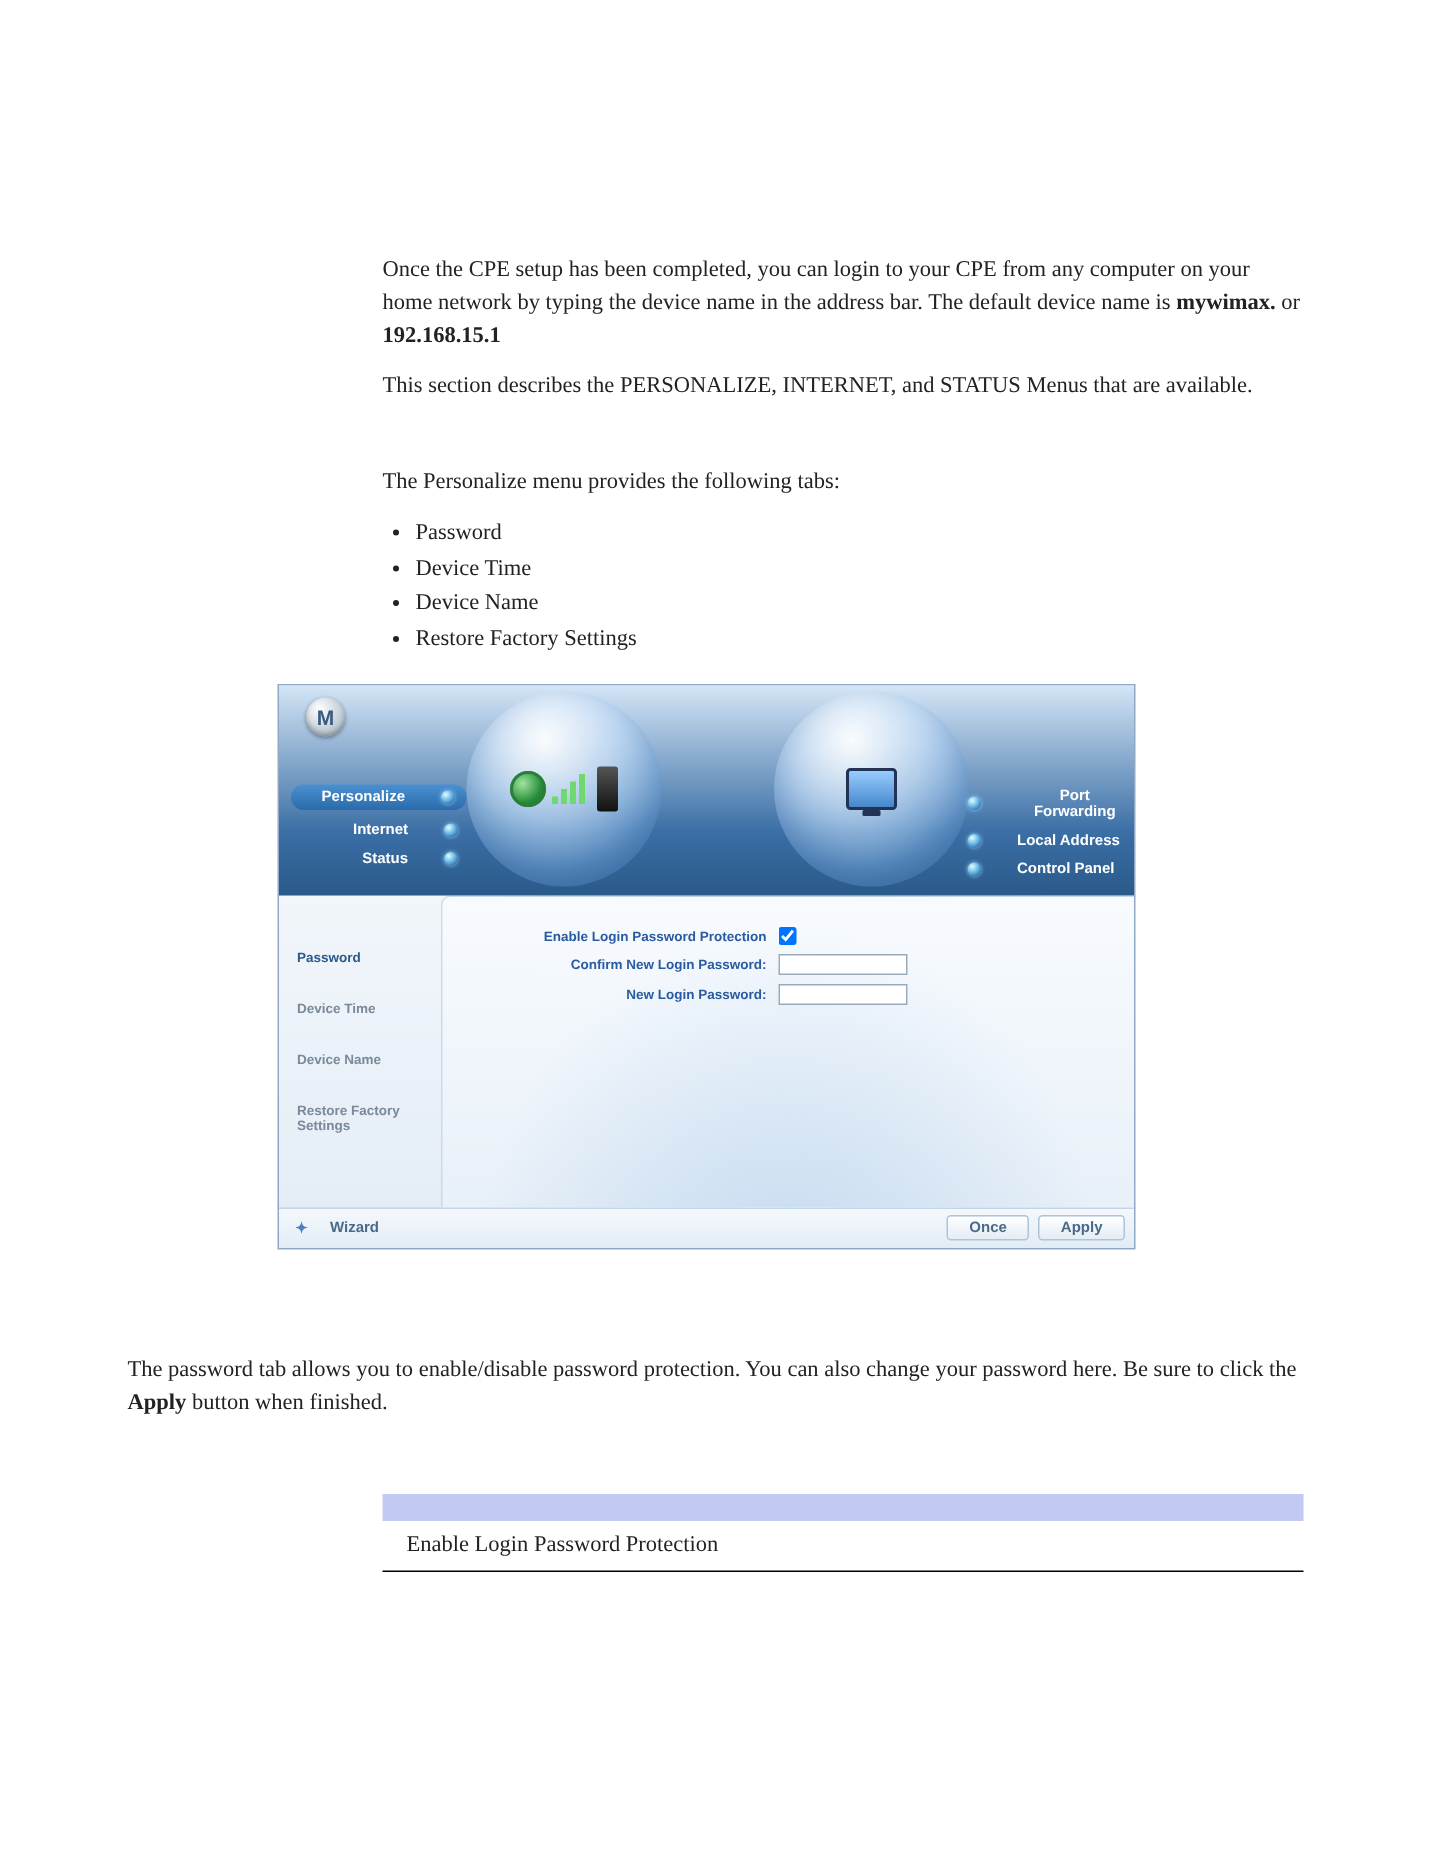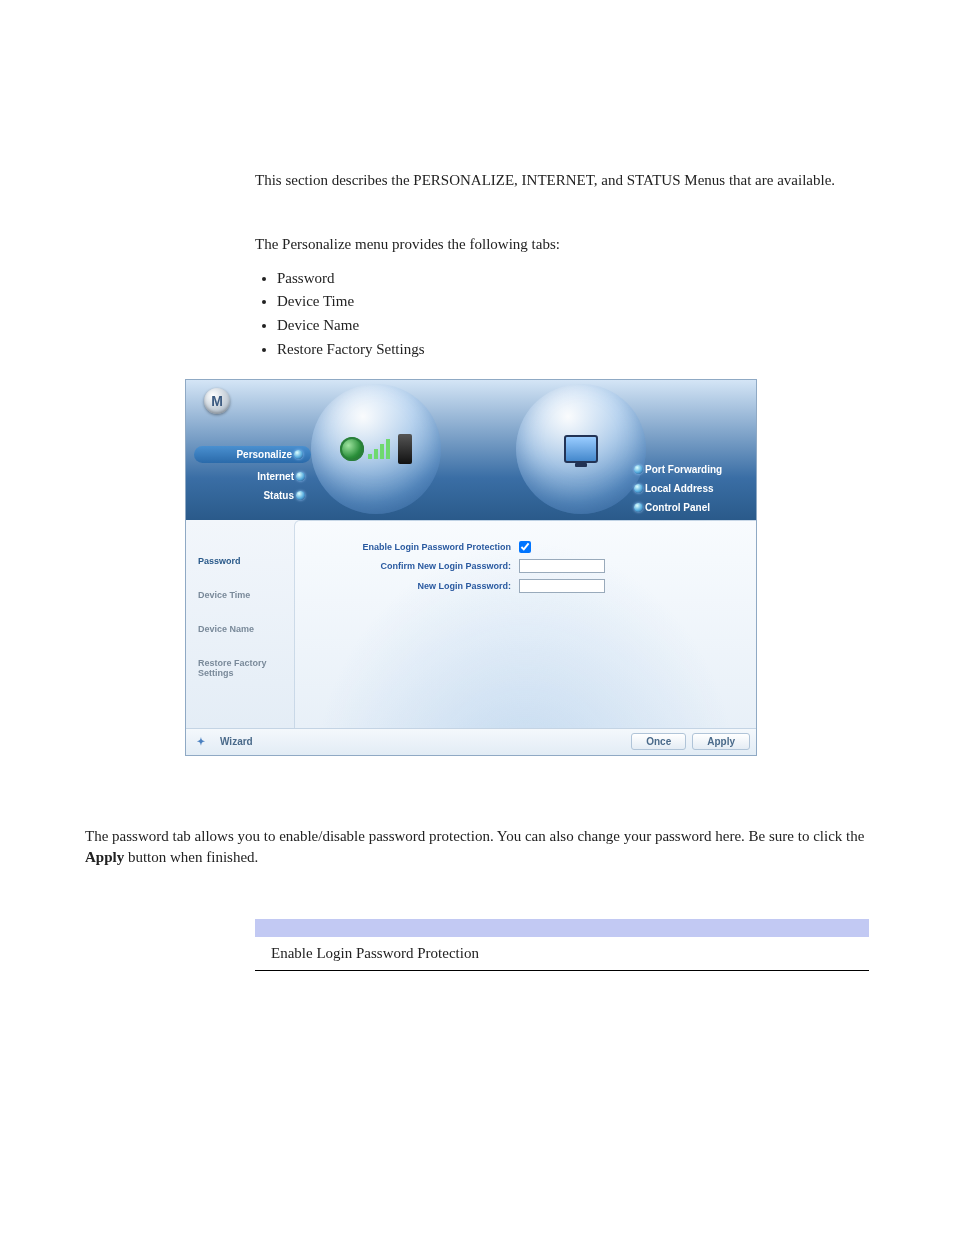--- a/index.html
+++ b/index.html
@@ -73,22 +73,22 @@
   .router { width: 14px; height: 30px; background: linear-gradient(#555,#111); border-radius: 2px; }
   .monitor { width: 30px; height: 24px; background: linear-gradient(#9cf,#48c); border:2px solid #235; border-radius:3px; position:relative;}
   .monitor::after { content:""; position:absolute; bottom:-6px; left:9px; width:12px; height:4px; background:#235; border-radius:1px;}
   .nav-left, .nav-right {
     position: absolute;
     font-size: 10px;
     font-weight: bold;
     color: #fff;
   }
   .nav-left { left: 14px; top: 60px; width: 105px; text-align: right; }
-  .nav-right { right: 12px; top: 60px; width: 110px; text-align: left; margin-top: 16px; }
-  .nav-item { margin: 8px 0; display: flex; align-items: center; gap: 2px; cursor: pointer; }
+  .nav-right { right: 1px; top: 60px; width: 110px; text-align: center; }
+  .nav-item { margin: 8px 0; display: flex; align-items: center; gap: 24px; cursor: pointer; }
   .nav-left .nav-item { justify-content: flex-end; }
   .nav-dot {
     width: 9px; height: 9px; border-radius: 50%;
     background: radial-gradient(circle at 35% 30%, #dff, #5ad 55%, #247);
     box-shadow: 0 0 3px #9cf;
   }
   .nav-left .nav-item.active {
     background: linear-gradient(#4a90d0, #2a6aaa);
     border-radius: 10px;
     padding: 3px 8px;
@@ -186,20 +186,23 @@
   }
   .table-row .c1 { flex: 0 0 310px; }
   .table-row .c2 { flex: 1; }
 </style>
 </head>
 <body>
 
 <div class="page">
 
   <div class="body-text">
+    <p>
+      <span>Once the CPE setup has been completed, you can login to your CPE from any computer on your home network by typing the device name in the address bar. The default device name is </span><b>mywimax.</b><span> or </span><b>192.168.15.1</b>
+    </p>
     <p>This section describes the PERSONALIZE, INTERNET, and STATUS Menus that are available.</p>
   </div>
 
   <div class="body-text" style="margin-top:42px">
     <p>The Personalize menu provides the following tabs:</p>
     <ul>
       <li>Password</li>
       <li>Device Time</li>
       <li>Device Name</li>
       <li>Restore Factory Settings</li>

